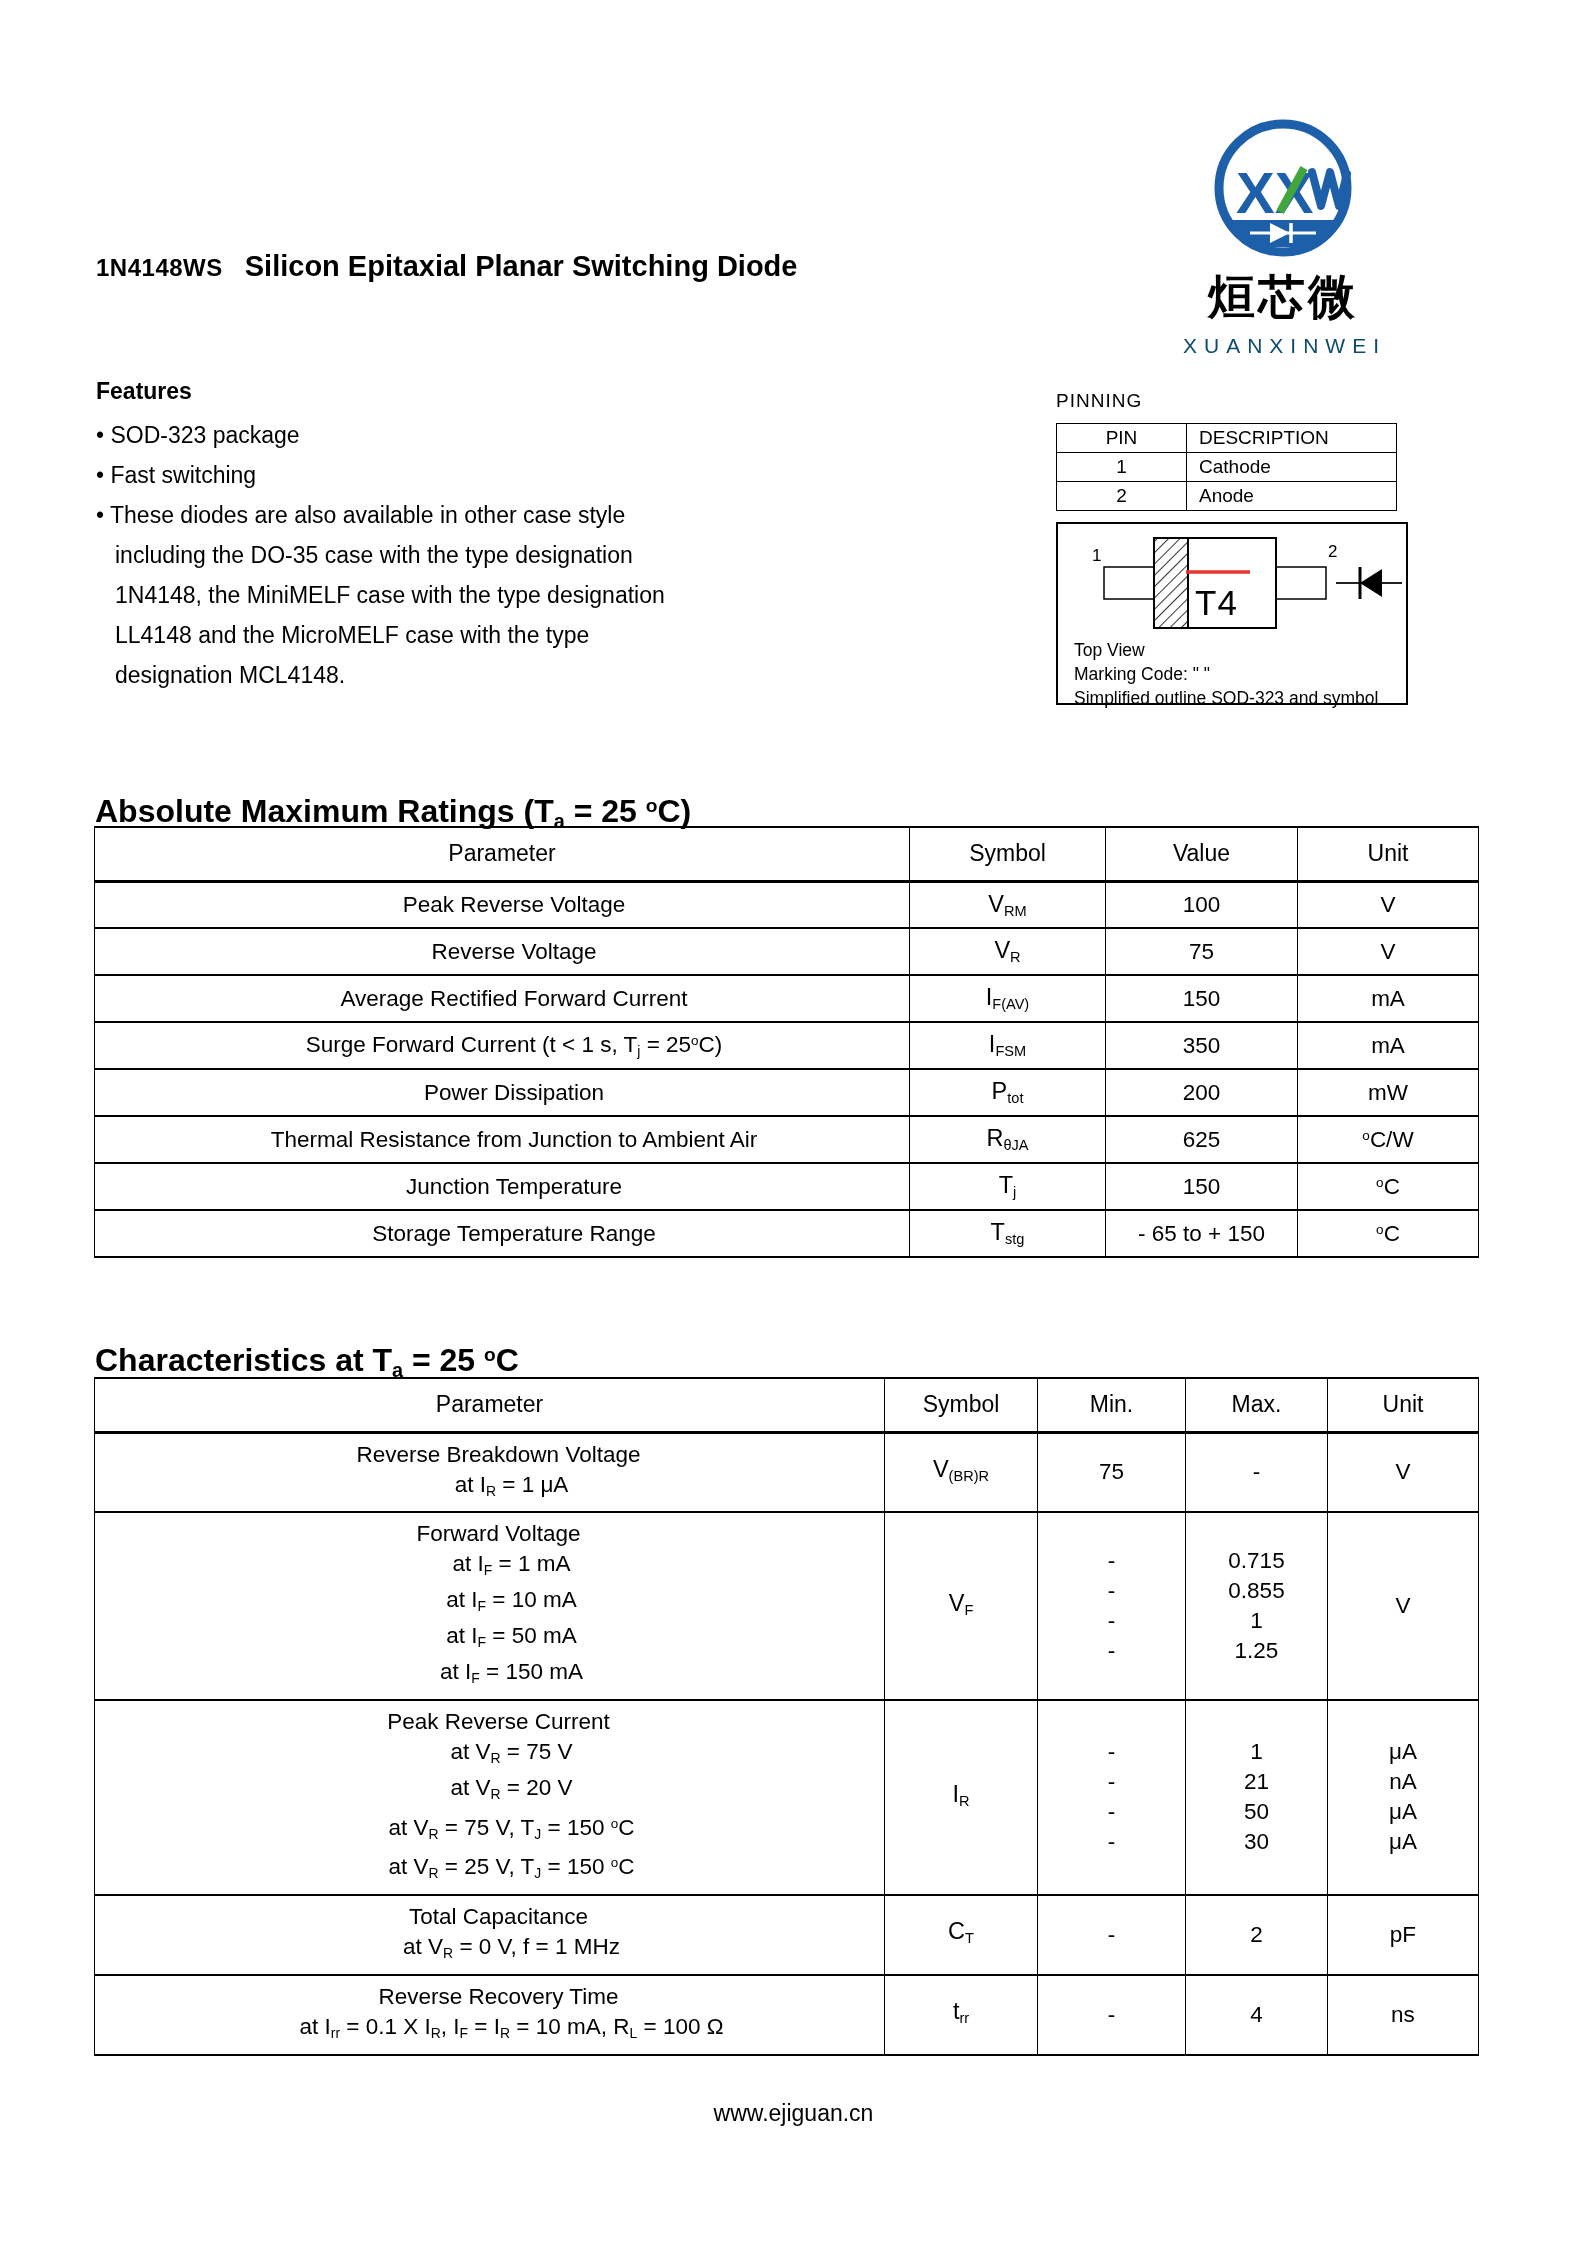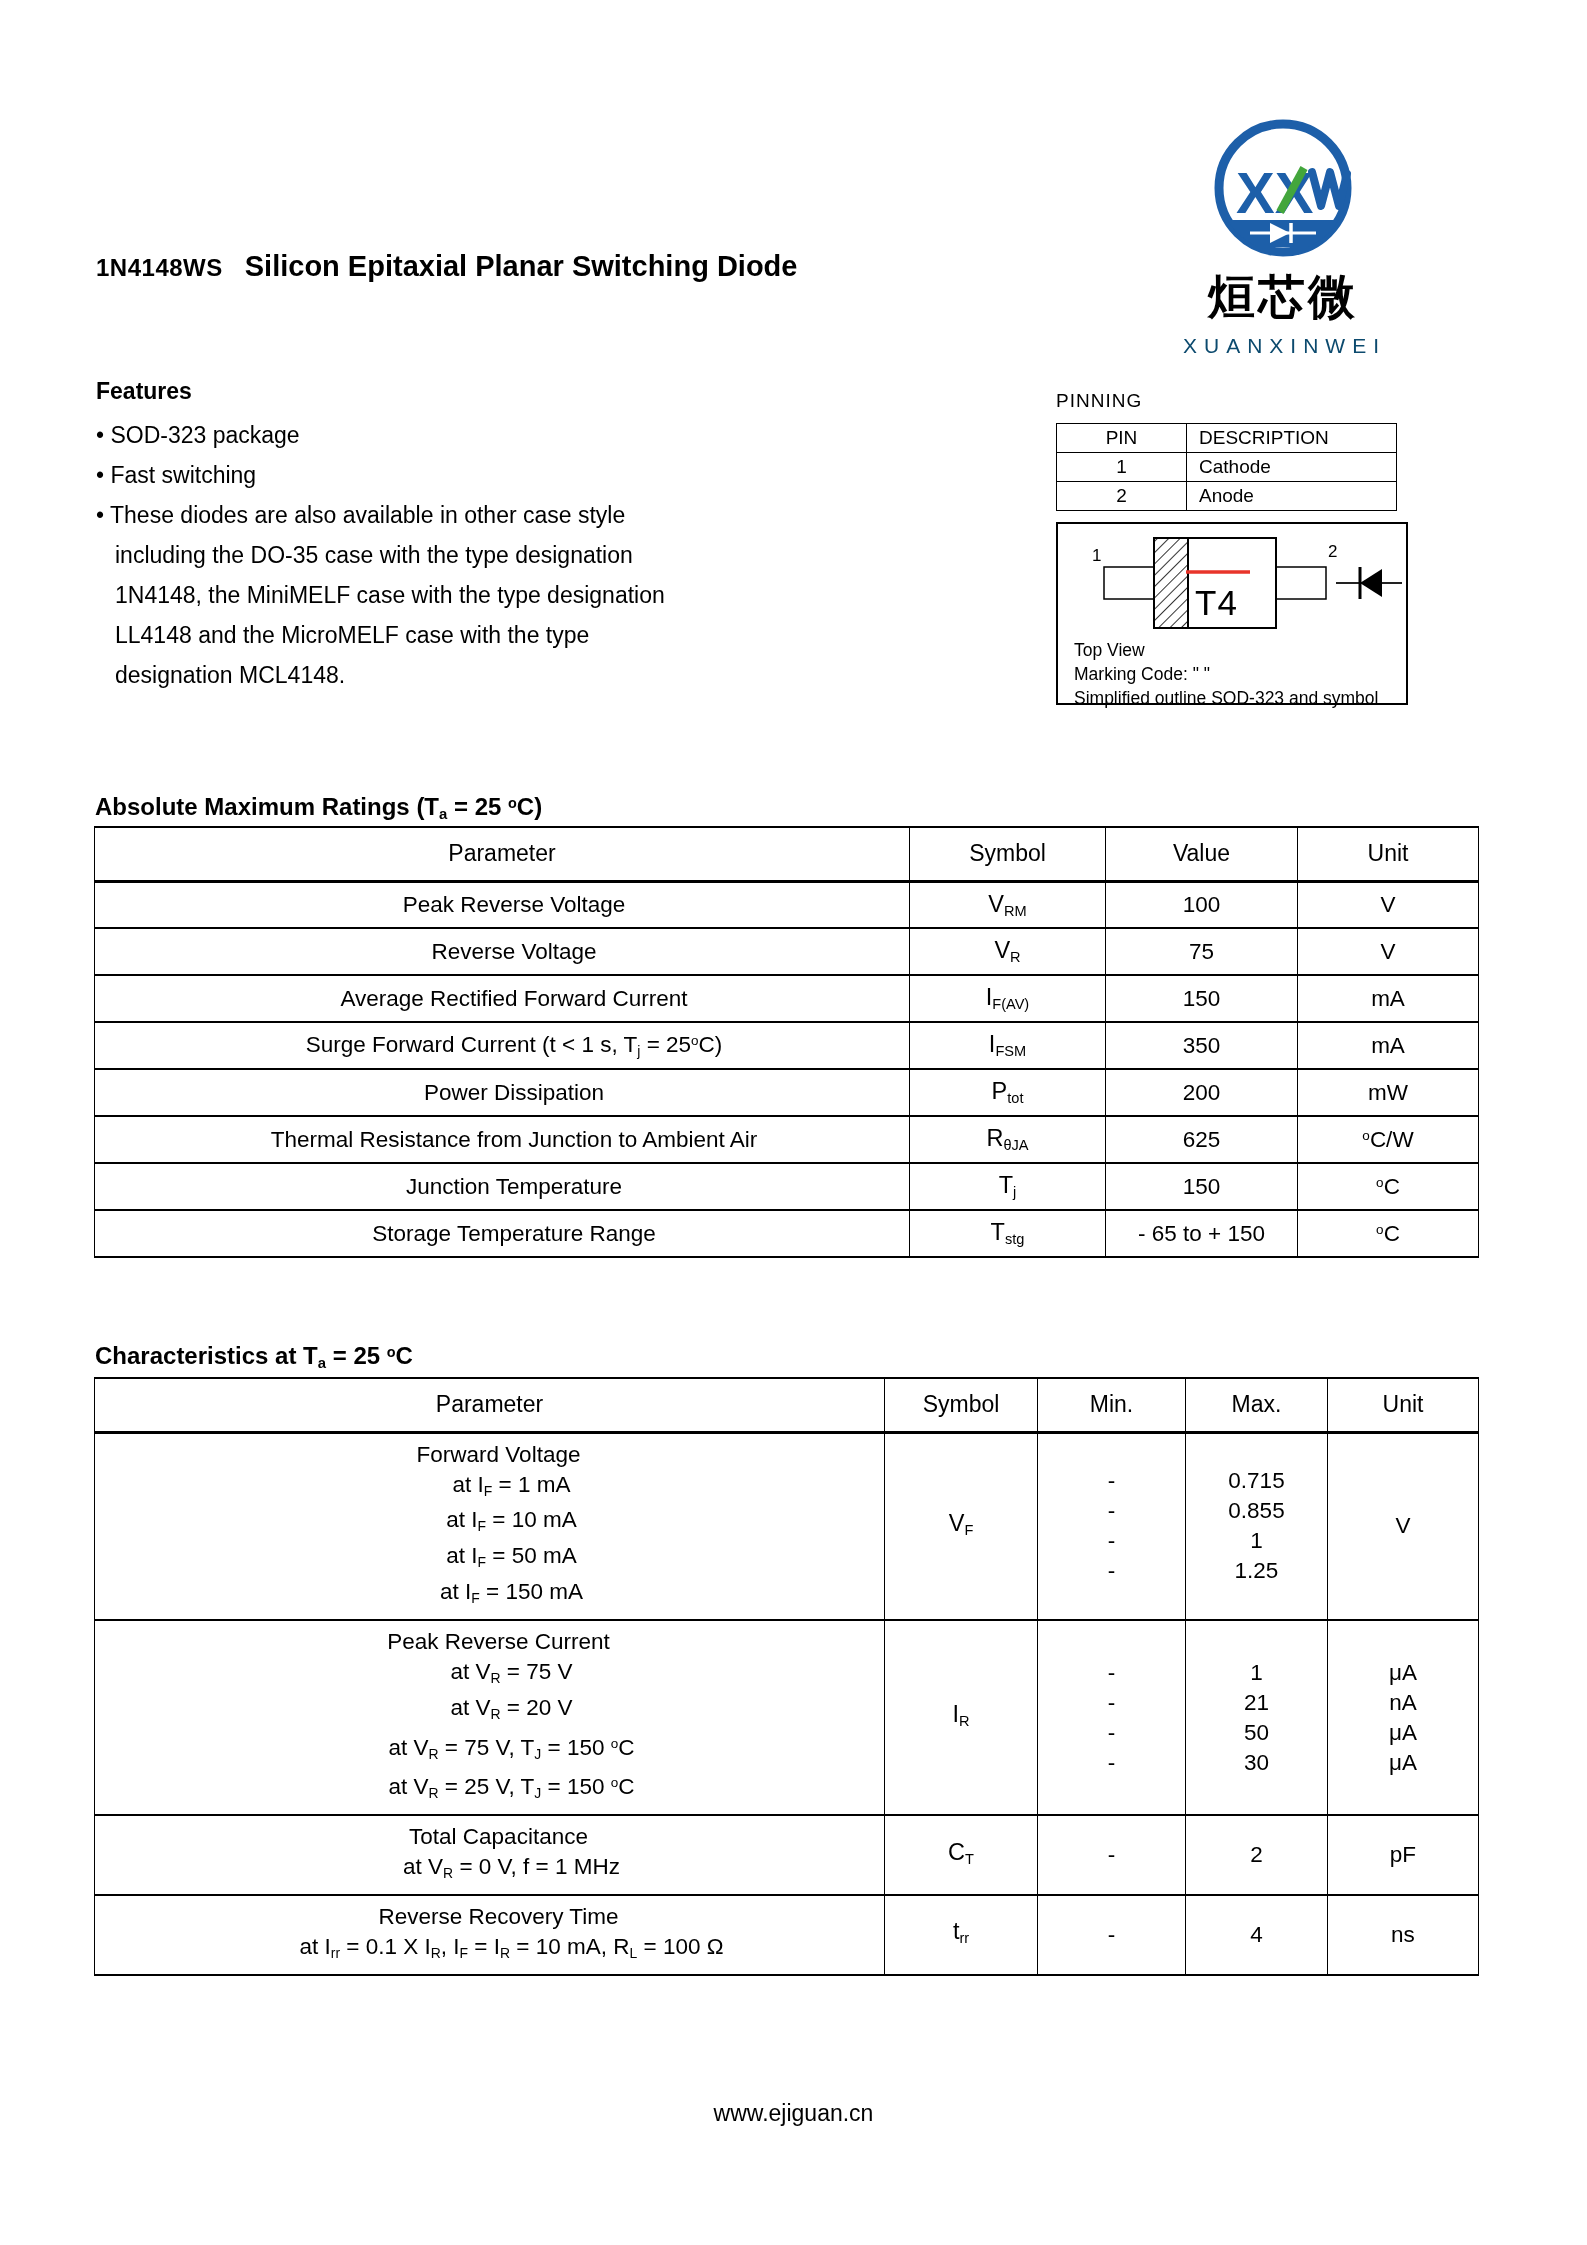--- a/index.html
+++ b/index.html
@@ -33,21 +33,21 @@
   .pin-table { width:340px; border-collapse:collapse; table-layout:fixed; font-size:19px; }
   .pin-table th, .pin-table td { border:1.5px solid #000; height:29px; padding:2px 12px; font-weight:normal; text-align:left; }
   .pin-table .c { text-align:center; padding:2px 4px; }
 
   
   .outline-box { position:absolute; left:1056px; top:522px; width:352px; height:183px; border:2px solid #000; }
   .outline-box svg { position:absolute; left:0; top:0; }
   .outline-captions { position:absolute; left:16px; top:114px; font-size:17.5px; line-height:24px; }
 
   
-  .section-heading { position:absolute; font-size:24px; font-weight:bold; }
+  .section-heading { position:absolute; font-size:32px; font-weight:bold; }
   .amr-heading  { left:95px; top:793px; }
   .char-heading { left:95px; top:1342px; }
 
   
   .data-table { position:absolute; border-collapse:collapse; table-layout:fixed; width:1384px; font-size:22.5px; }
   .amr-table  { left:94px; top:826px; }
   .char-table { left:94px; top:1377px; }
   .data-table th, .data-table td {
     border-left:1.5px solid #000; border-right:1.5px solid #000;
     border-top:2px solid #000; border-bottom:2px solid #000;
@@ -242,20 +242,36 @@
         <th>Parameter</th>
         <th>Symbol</th>
         <th>Min.</th>
         <th>Max.</th>
         <th>Unit</th>
       </tr>
     </thead>
     <tbody id="char-body">
         <tr>
           <td class="param">
+            <div>Reverse Breakdown Voltage</div>
+            <div class="cond">at I<sub>R</sub> = 1 μA</div>
+          </td>
+          <td class="sym">V<sub>(BR)R</sub></td>
+          <td>
+            <div>75</div>
+          </td>
+          <td>
+            <div>-</div>
+          </td>
+          <td>
+            <div>V</div>
+          </td>
+        </tr>
+        <tr>
+          <td class="param">
             <div>Forward Voltage</div>
             <div class="cond">at I<sub>F</sub> = 1 mA</div>
             <div class="cond">at I<sub>F</sub> = 10 mA</div>
             <div class="cond">at I<sub>F</sub> = 50 mA</div>
             <div class="cond">at I<sub>F</sub> = 150 mA</div>
           </td>
           <td class="sym">V<sub>F</sub></td>
           <td>
             <div>-</div>
             <div>-</div>

